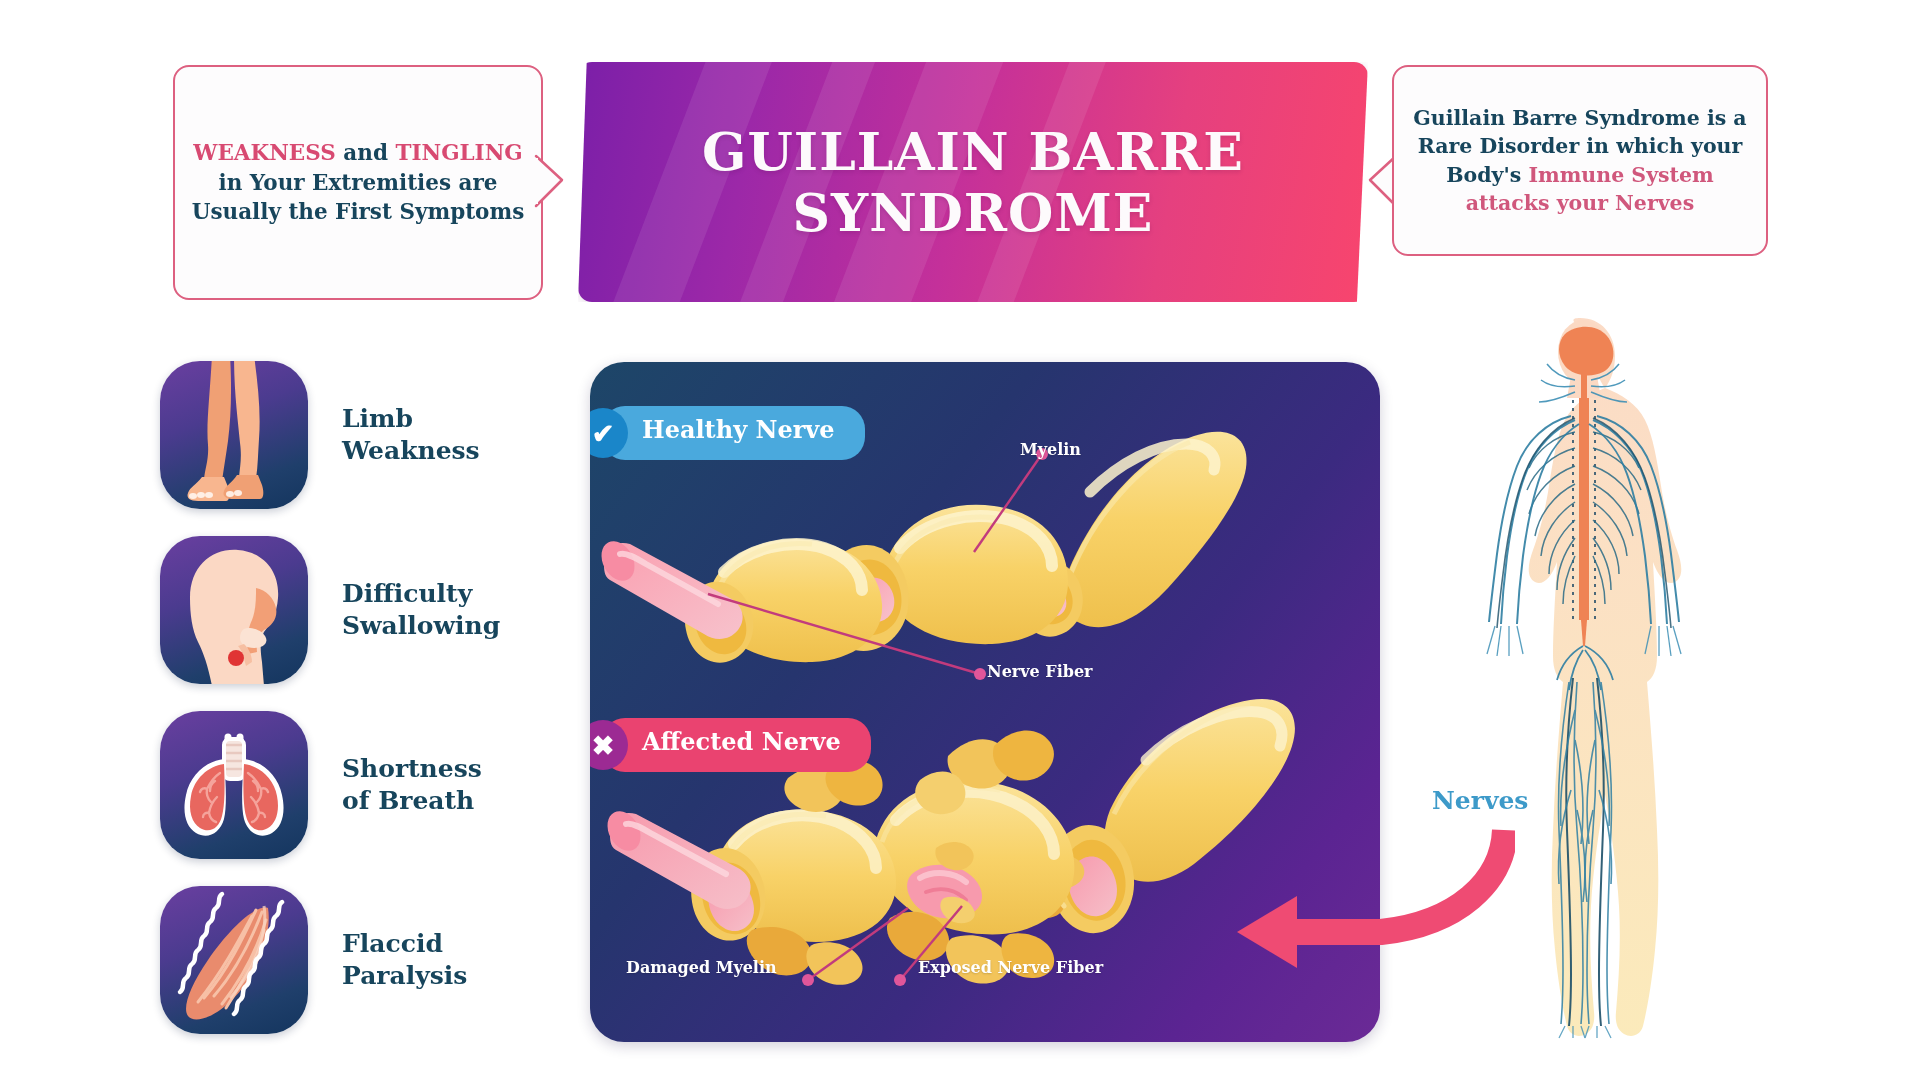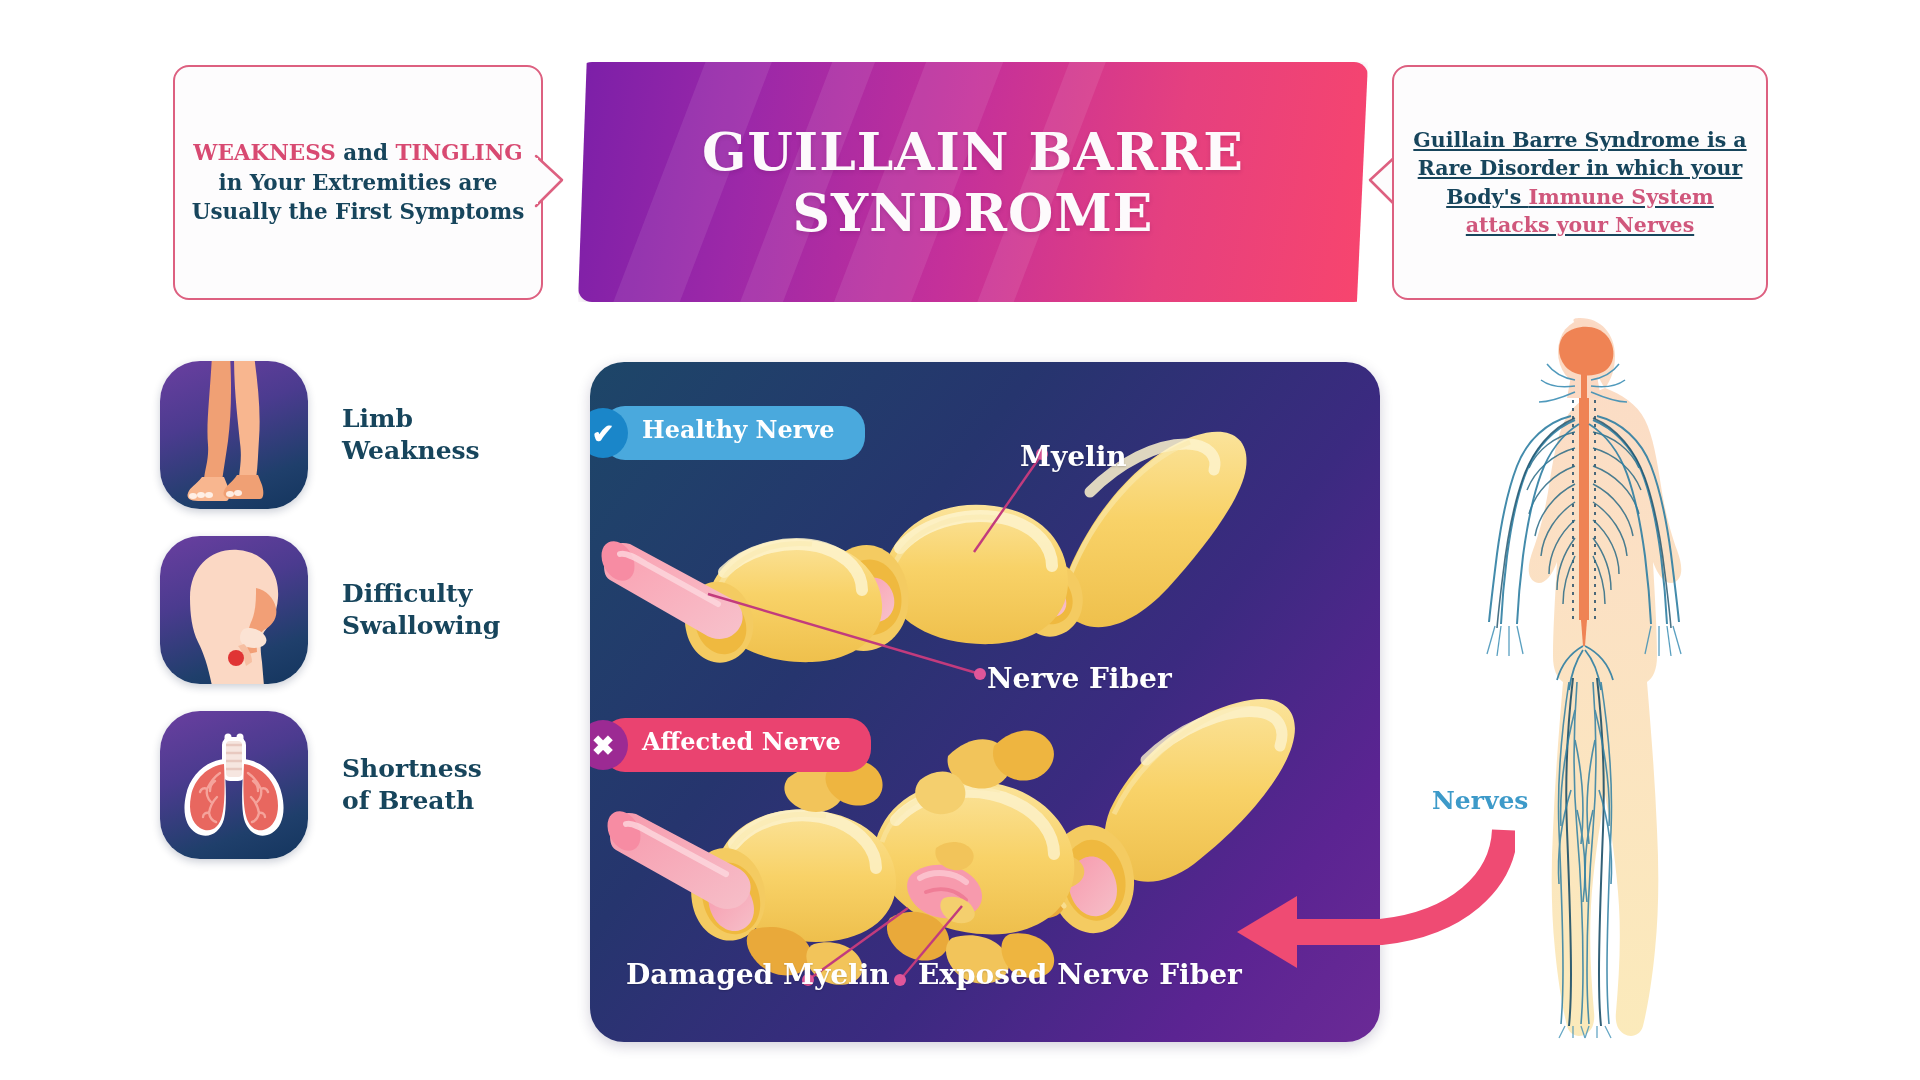--- a/index.html
+++ b/index.html
@@ -23,21 +23,21 @@
     text-align:center;
     color:#17455c;
     font-weight:bold;
     line-height:1.38;
   }
   .callout .txt{padding:0 14px;}
   .hl{color:#d84a72;}
   .hl2{color:#d0577c;}
 
   #callout-left{left:173px;top:65px;width:370px;height:235px;font-size:21.5px;align-items:center;}
-  #callout-right{left:1392px;top:65px;width:376px;height:235px;font-size:20.5px;text-decoration:underline;}
+  #callout-right{left:1392px;top:65px;width:376px;height:191px;font-size:20.5px;}
 
   
   .tail{position:absolute;width:30px;height:56px;}
   .tail svg{display:block;overflow:visible;}
 
   
   #title-banner{
     position:absolute;left:578px;top:62px;width:790px;height:240px;
     background:linear-gradient(100deg,#7b1fa8 0%,#9c28a8 22%,#c4309a 48%,#e5407f 74%,#f8456d 100%);
     border-radius:14px;
@@ -102,21 +102,21 @@
   }
   #badge-healthy{left:-12px;top:48px;}
   #badge-healthy .badge-mark{background:#1a86c9;}
   #badge-healthy .badge-pill{background:#4aa9dd;}
   #badge-affected{left:-12px;top:360px;}
   #badge-affected .badge-mark{background:#9c2a93;}
   #badge-affected .badge-pill{background:#ea4370;}
 
   
   .dlabel{
-    position:absolute;color:#ffffff;font-weight:bold;font-size:28px;white-space:nowrap;z-index:6;
+    position:absolute;color:#ffffff;font-weight:bold;font-size:16px;white-space:nowrap;z-index:6;
     text-shadow:0 1px 2px rgba(0,0,0,.18);
   }
   #label-myelin{left:430px;top:78px;}
   #label-nervefiber{left:397px;top:300px;}
   #label-damaged{left:36px;top:596px;}
   #label-exposed{left:328px;top:596px;}
 
   
   #body-figure{position:absolute;left:1425px;top:310px;width:310px;height:730px;}
   #nerves-label{
@@ -227,20 +227,43 @@
             </g>
           </g>
         </svg>
       </div>
       <div class="sym-label">
         <div>Shortness</div>
         <div>of Breath</div>
       </div>
     </div>
 
+    <div class="symptom-row">
+      <div class="sym-icon">
+        <svg width="148" height="148" viewBox="0 0 148 148">
+          <g>
+            <path d="M108 22 C112 46 100 86 72 114 C54 132 34 138 28 130 C22 122 30 100 48 74 C70 42 96 18 108 22 Z" fill="#e98b6d"></path>
+            <g stroke="#f7c0a6" stroke-width="3" fill="none" stroke-linecap="round">
+              <path d="M102 26 C92 52 78 82 54 110"></path>
+              <path d="M96 24 C84 50 68 84 44 112"></path>
+              <path d="M106 34 C98 60 84 90 62 118"></path>
+              <path d="M104 44 C96 68 84 94 66 122"></path>
+              <path d="M92 30 C78 56 62 86 38 116"></path>
+            </g>
+            <path d="M104 20 C108 44 96 84 70 112" stroke="#f9d6c3" stroke-width="3" fill="none" opacity=".75"></path>
+            <path d="M122 16 C116 20 122 26 116 30 C110 34 116 40 110 44 C104 48 110 54 104 58 C98 62 104 68 98 72 C92 76 98 82 92 86 C86 90 92 96 86 100 C80 104 86 110 80 114 C74 118 80 124 74 128" stroke="#ffffff" stroke-width="4.5" fill="none" stroke-linecap="round"></path>
+            <path d="M62 8 C56 12 62 18 56 22 C50 26 56 32 50 36 C44 40 50 46 44 50 C38 54 44 60 38 64 C32 68 38 74 32 78 C26 82 32 88 26 92 C20 96 26 102 20 106" stroke="#ffffff" stroke-width="4.5" fill="none" stroke-linecap="round"></path>
+          </g>
+        </svg>
+      </div>
+      <div class="sym-label">
+        <div>Flaccid</div>
+        <div>Paralysis</div>
+      </div>
+    </div>
 
   </div>
 
   <div id="diagram-panel">
 
     <svg style="position:absolute;left:0;top:0;width:790px;height:380px;" viewBox="0 0 790 380">
       <defs>
         <linearGradient id="myY" x1="0" y1="0" x2="0" y2="1">
           <stop offset="0" stop-color="#fbe39a"></stop>
             <stop offset="45%" stop-color="#f8d268"></stop>

